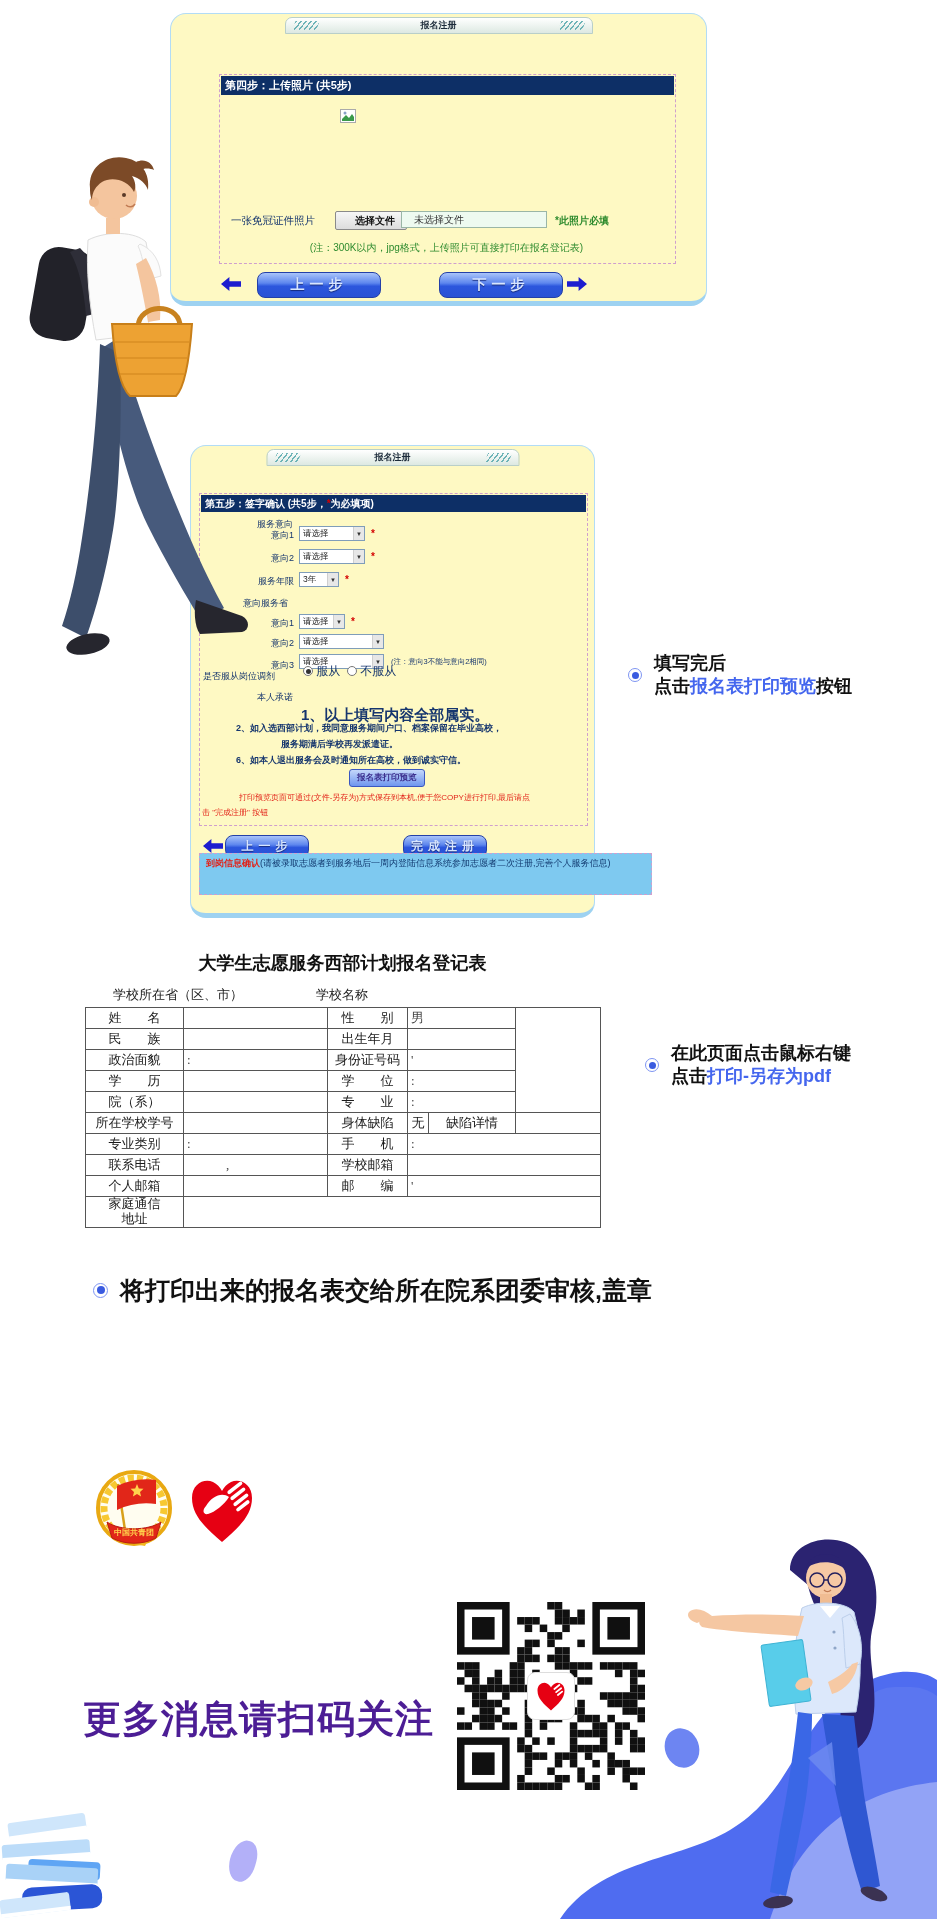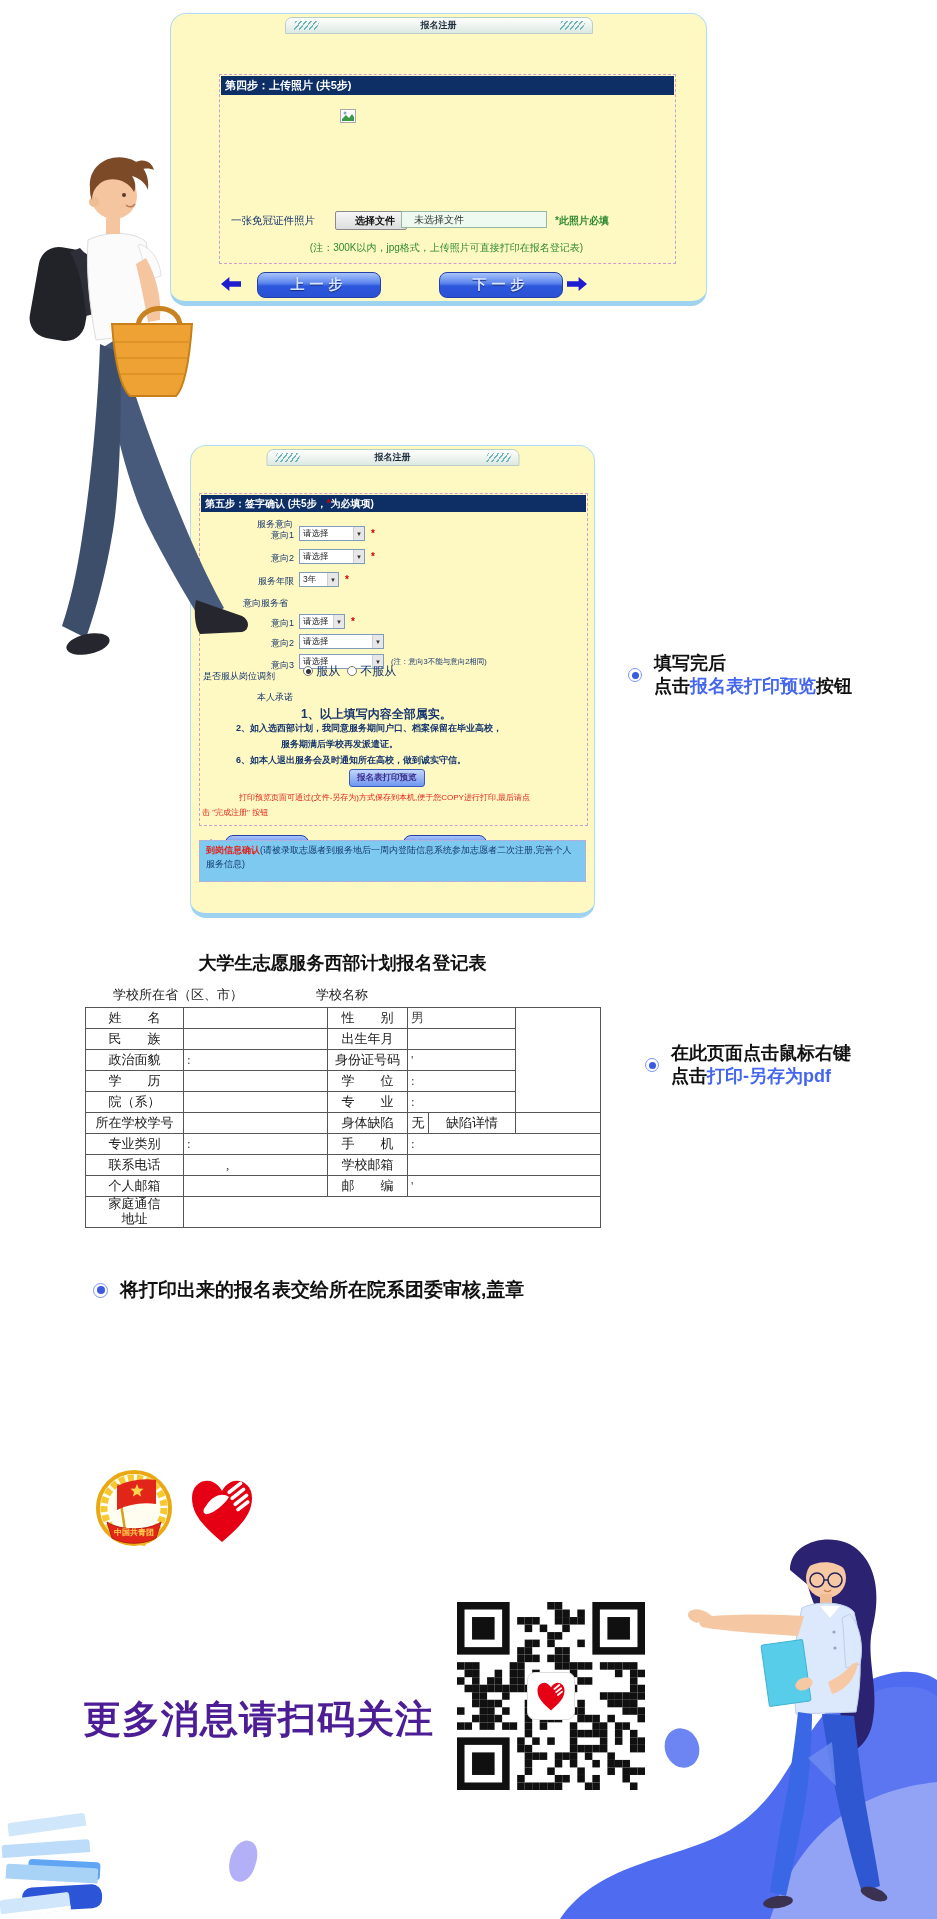--- a/index.html
+++ b/index.html
@@ -179,35 +179,35 @@
 
     <div class="abs navy" style="left:12px;top:224px;font-size:9px">是否服从岗位调剂</div>
     <div class="abs navy" style="left:112px;top:217px;font-size:12px">
       <span class="pradio on"></span>
       <span>服从</span>&nbsp;
       <span class="pradio"></span>
       <span>不服从</span>
     </div>
 
     <div class="abs navy" style="left:66px;top:245px;font-size:9px">本人承诺</div>
-    <div class="abs navy" style="left:110px;top:260px;font-size:12px;font-weight:bold">1、以上填写内容全部属实。</div>
+    <div class="abs navy" style="left:110px;top:260px;font-size:15px;font-weight:bold">1、以上填写内容全部属实。</div>
     <div class="abs navy" style="left:45px;top:276px;font-size:9px;font-weight:bold">2、如入选西部计划，我同意服务期间户口、档案保留在毕业高校，</div>
     <div class="abs navy" style="left:90px;top:292px;font-size:9px;font-weight:bold">服务期满后学校再发派遣证。</div>
     <div class="abs navy" style="left:45px;top:308px;font-size:9px;font-weight:bold">6、如本人退出服务会及时通知所在高校，做到诚实守信。</div>
 
     <div class="pvbtn" style="left:158px;top:323px">报名表打印预览</div>
 
     <div class="abs redtx" style="left:48px;top:346px;font-size:8px">打印预览页面可通过(文件-另存为)方式保存到本机,便于您COPY进行打印,最后请点</div>
     <div class="abs redtx" style="left:11px;top:361px;font-size:8px">击 "完成注册" 按钮</div>
 
     <div class="arrL" style="left:12px;top:393px"></div>
     <div class="navbtn" style="left:34px;top:389px;width:82px;height:21px;font-size:12px">上一步</div>
     <div class="navbtn" style="left:212px;top:389px;width:82px;height:21px;font-size:12px">完成注册</div>
 
-    <div class="p2footer" style="left:8px;top:394px;width:387px;height:42px">
+    <div class="p2footer" style="left:8px;top:407px;width:453px;height:42px">
       <span class="redtx" style="font-weight:bold">到岗信息确认</span><span>(请被录取志愿者到服务地后一周内登陆信息系统参加志愿者二次注册,完善个人服务信息)</span>
     </div>
   </div>
 
   <div class="anno" style="left:628px;top:652px">
     <span class="abul"></span>
     <div class="atext" style="font-size:18px;line-height:23px">
       <div>填写完后</div>
       <div><span>点击</span><span class="blue">报名表打印预览</span><span>按钮</span></div>
     </div>
@@ -216,21 +216,21 @@
   <div class="anno" style="left:645px;top:1042px">
     <span class="abul"></span>
     <div class="atext" style="font-size:18px;line-height:23px">
       <div>在此页面点击鼠标右键</div>
       <div><span>点击</span><span class="blue">打印-另存为pdf</span></div>
     </div>
   </div>
 
   <div class="anno" style="left:93px;top:1276px">
     <span class="abul" style="width:13px;height:13px"></span>
-    <div class="atext" style="font-size:19px;line-height:28px">
+    <div class="atext" style="font-size:25px;line-height:28px">
       <div>将打印出来的报名表交给所在院系团委审核,盖章</div>
     </div>
   </div>
 
   <div class="sectitle" style="left:85px;top:951px;width:515px">大学生志愿服务西部计划报名登记表</div>
   <div class="schlabel" style="left:113px;top:986px">学校所在省（区、市）</div>
   <div class="schlabel" style="left:316px;top:986px">学校名称</div>
 
   <table class="regtable" style="left:85px;top:1007px;width:515px">
     <colgroup>

